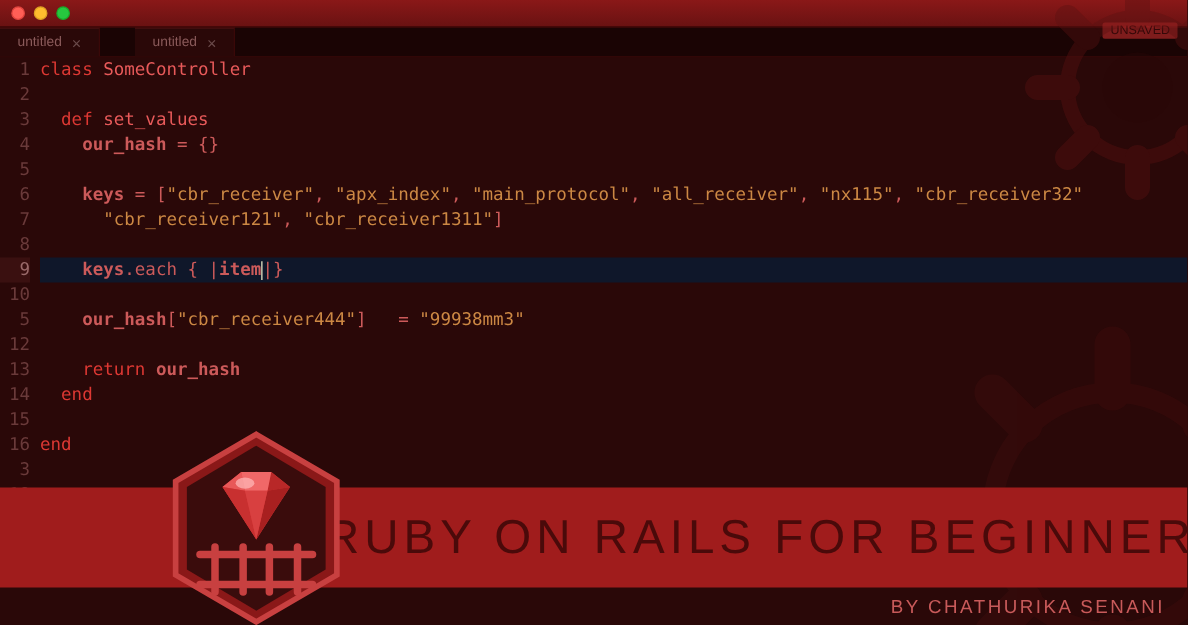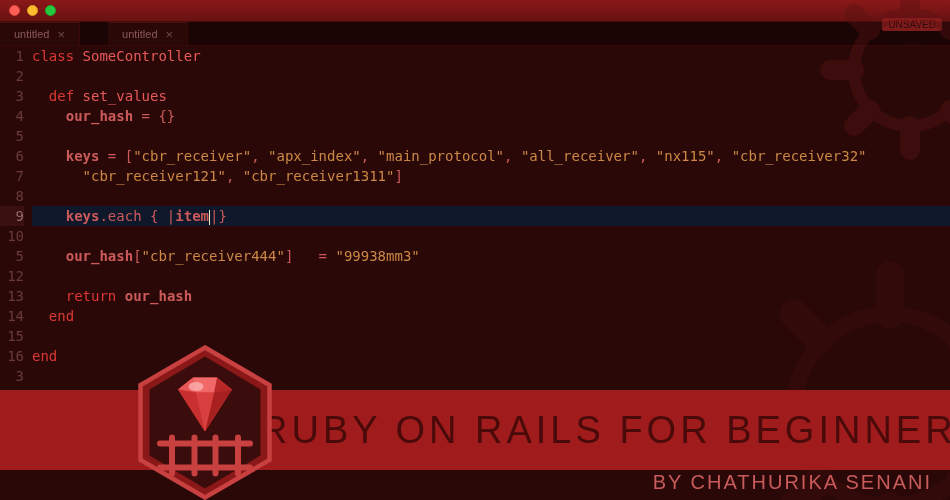--- a/index.html
+++ b/index.html
@@ -136,21 +136,21 @@
       font-stretch: condensed;
       letter-spacing: 4px;
       margin-left: 260px;
       white-space: nowrap;
     }
     .byline {
       position: absolute;
       right: 18px;
       bottom: 6px;
       color: #c85a5a;
-      font-size: 20px;
+      font-size: 15px;
       font-family: 'Arial Narrow', Arial, sans-serif;
       letter-spacing: 2px;
     }
     .hex-badge {
       position: absolute;
       left: 130px;
       top: 342px;
       width: 150px;
       height: 170px;
       z-index: 10;

